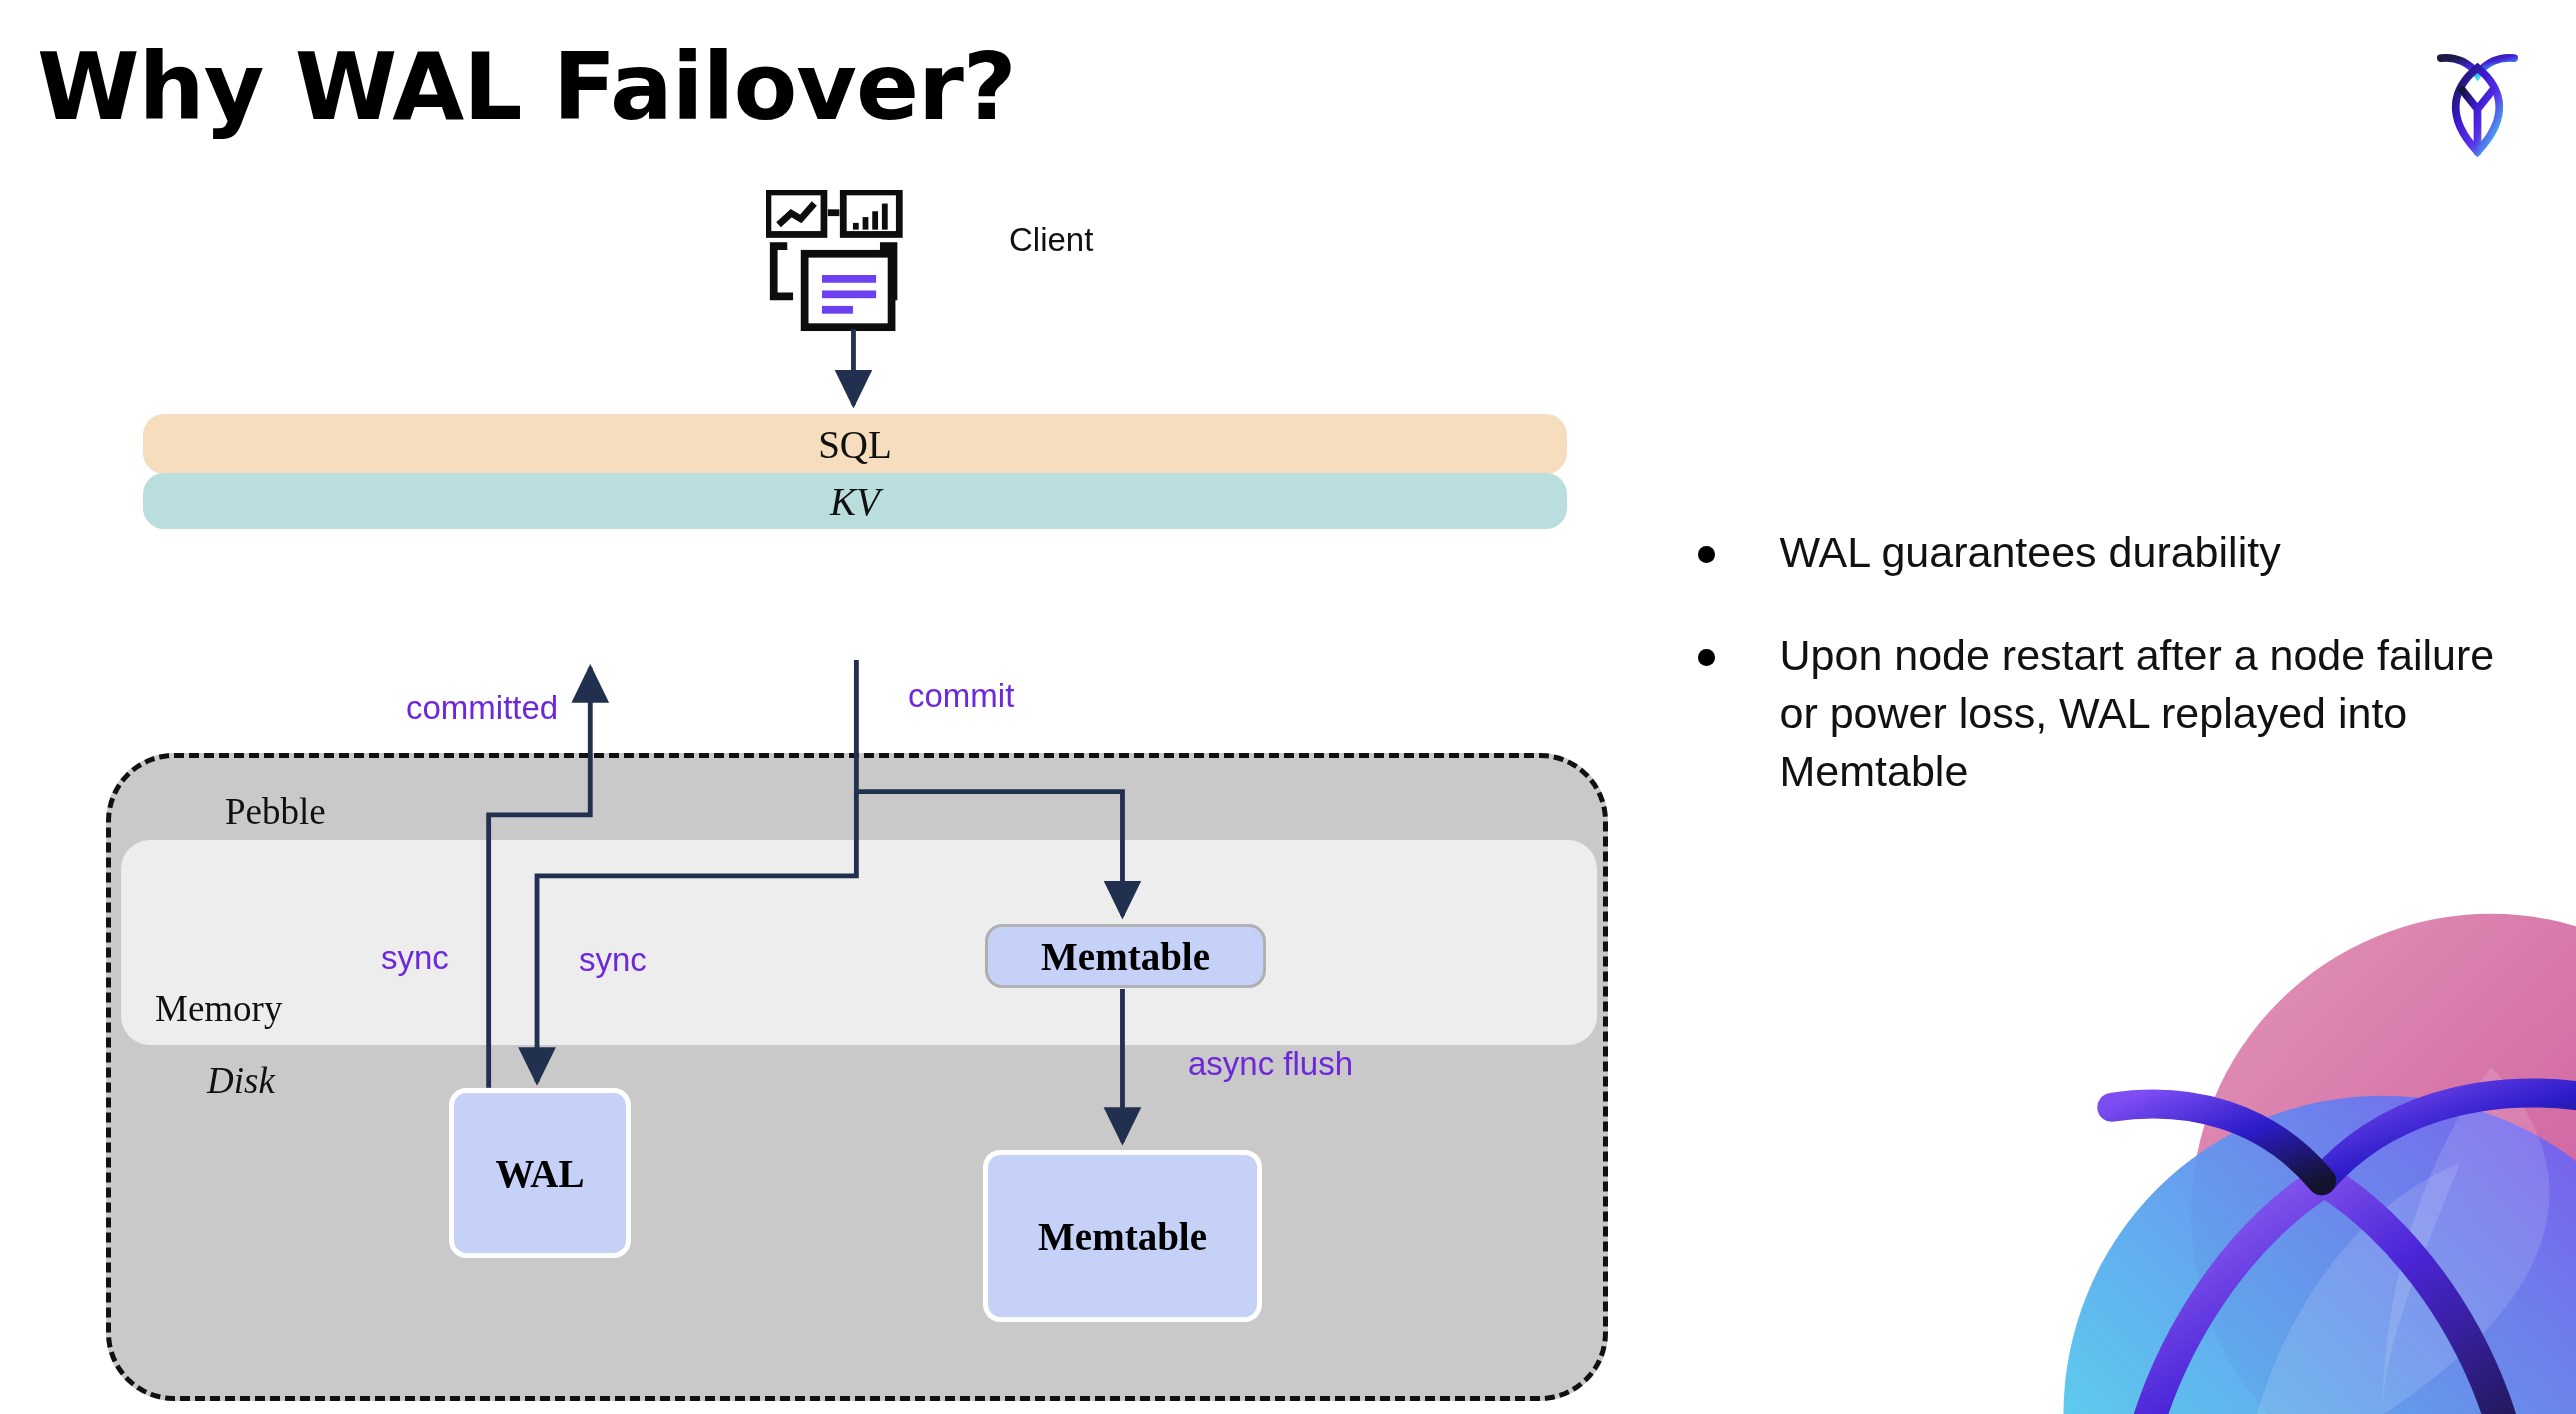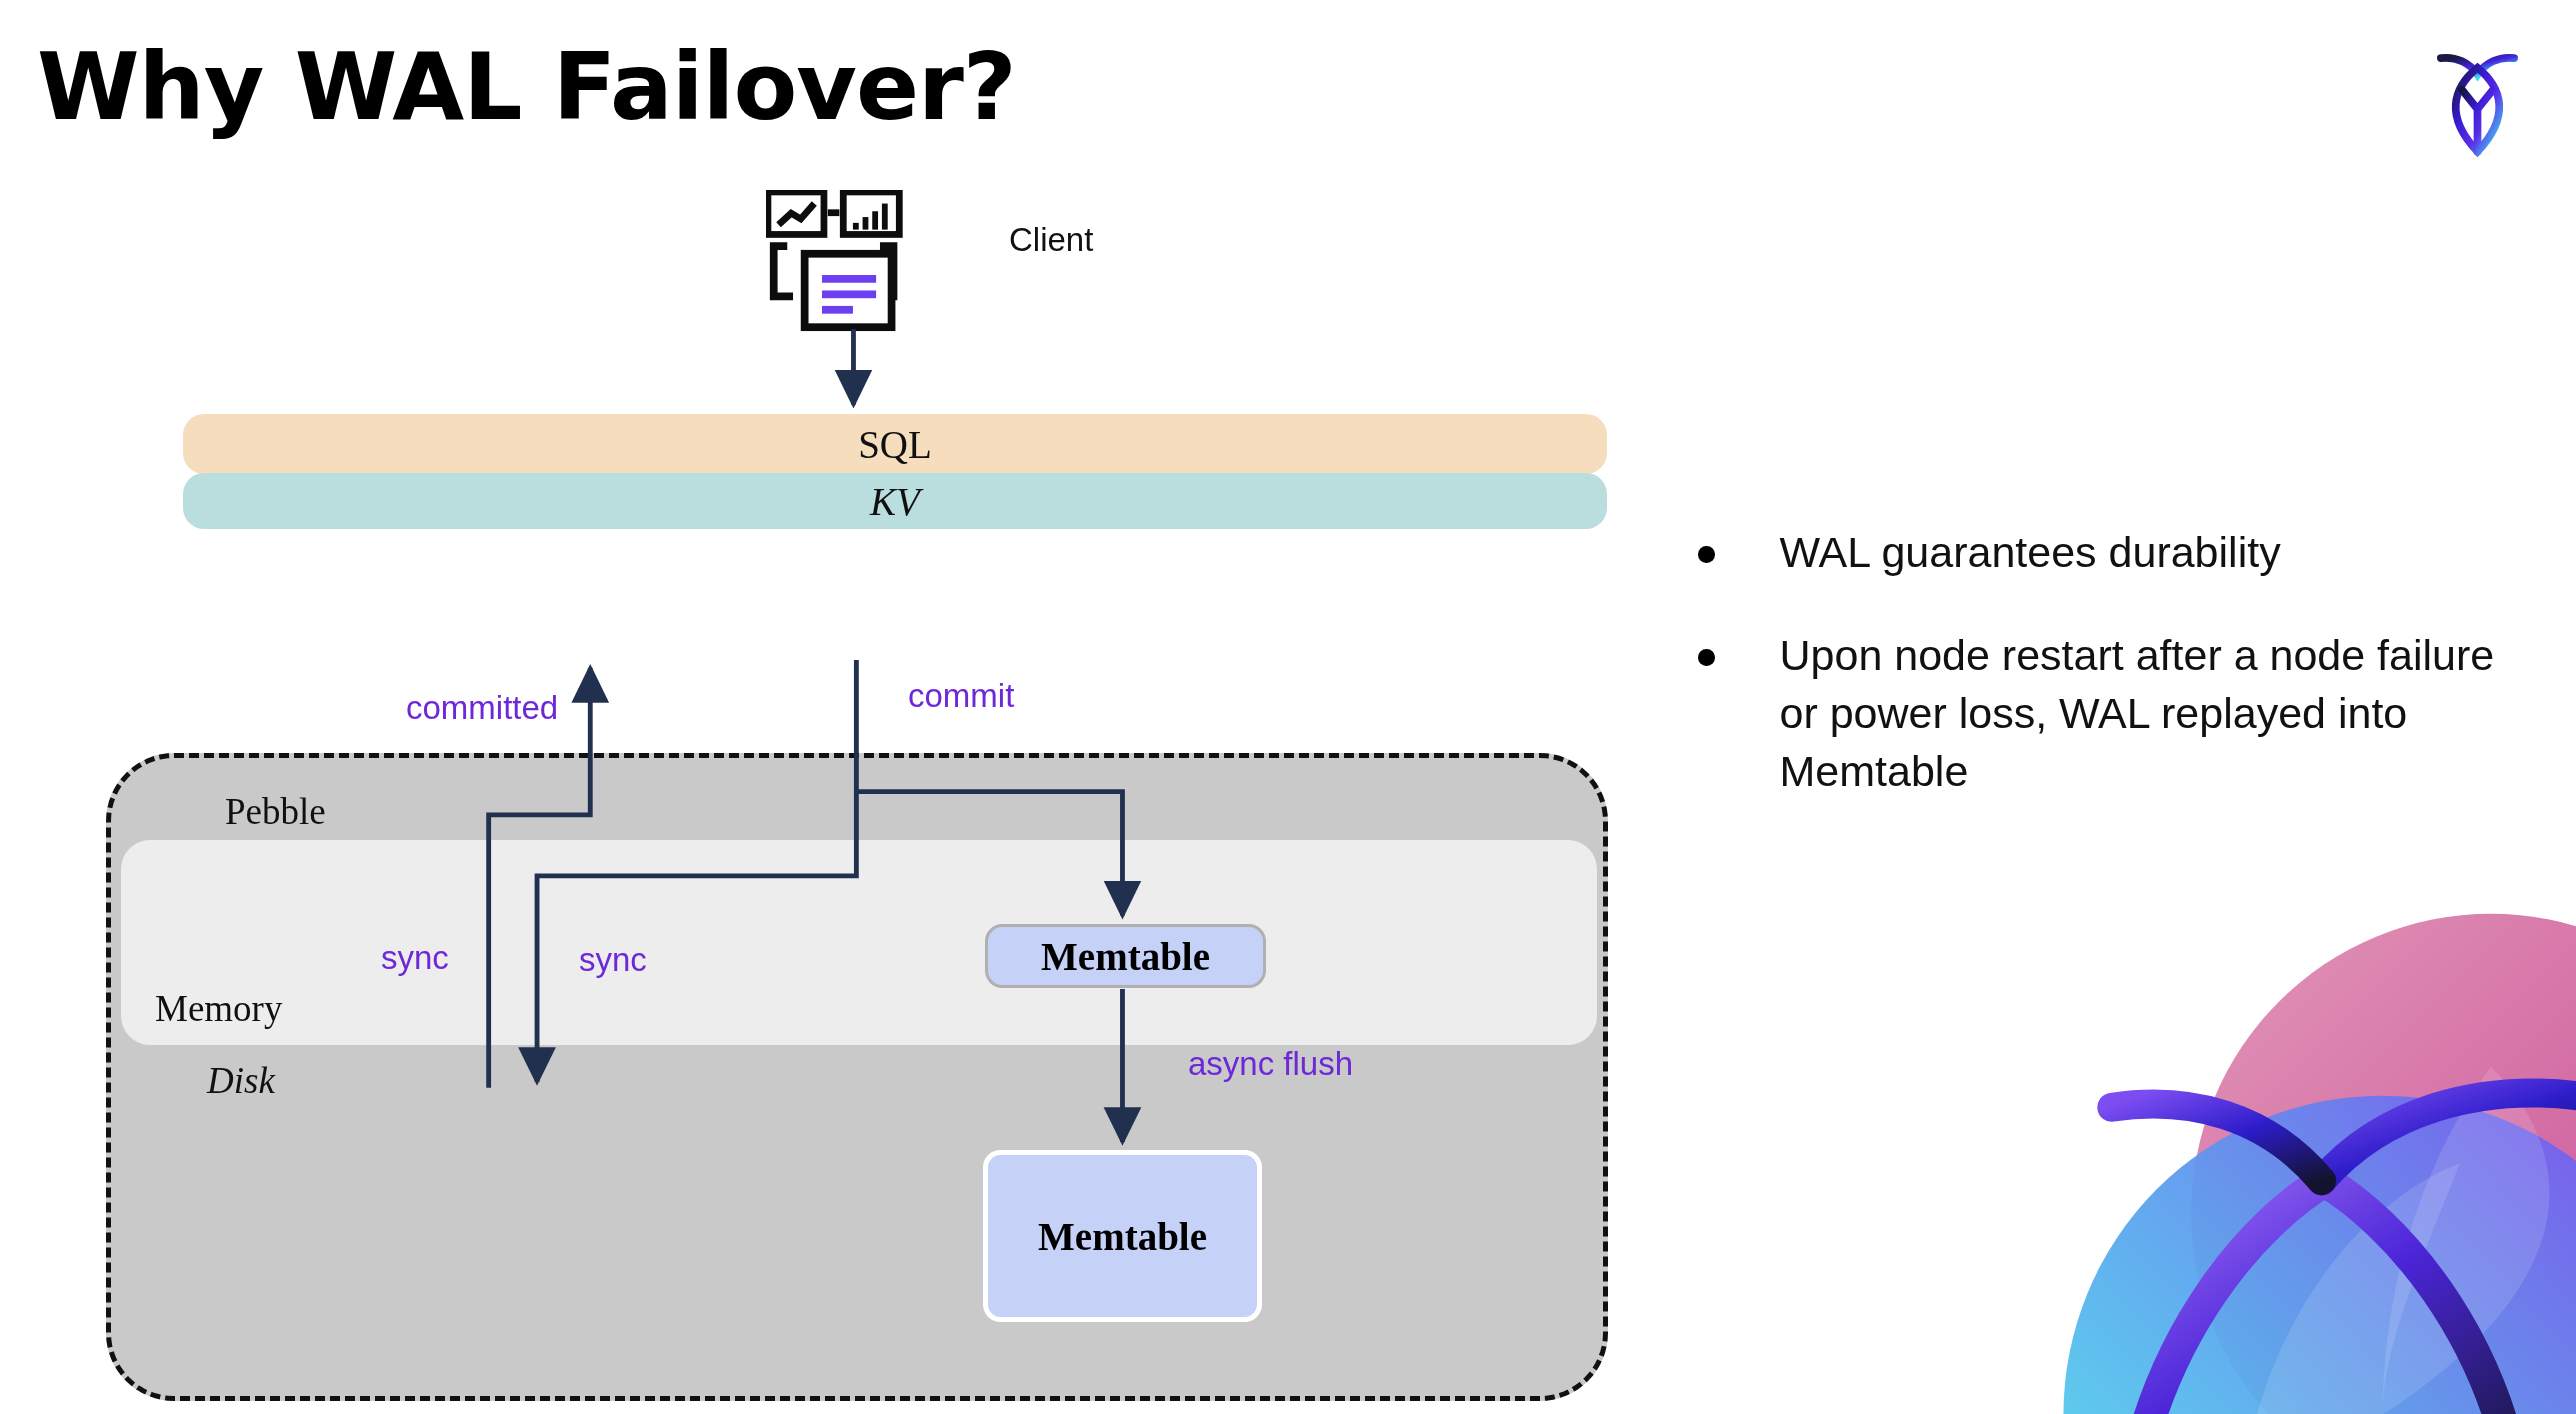--- a/index.html
+++ b/index.html
@@ -84,21 +84,20 @@
     position: absolute;
     left: 143px;
     width: 1424px;
     border-radius: 21px;
     display: flex;
     align-items: center;
     justify-content: center;
     font-family: "Liberation Serif", serif;
     font-size: 39px;
     color: #101010;
-    margin-left: 40px;
   }
   #layer-sql    { top: 414px; height: 60px; }
   #layer-kv     { top: 473px; height: 56px; font-style: italic; }
   #layer-storage{ top: 581px; height: 77px; }
 
   
   #pebble-box {
     position: absolute;
     left: 106px;
     top: 753px;
@@ -329,20 +328,23 @@
 
       <path d="M885 818 L885 905 L555 905 L555 1118" marker-end="url(#arrowHead)"></path>
 
       <path d="M1160 1022 L1160 1180" marker-end="url(#arrowHead)"></path>
     </g>
   </svg>
 
   <div class="node-box" id="node-memtable">
     <span>Memtable</span>
   </div>
+  <div class="node-box" id="node-wal">
+    <span>WAL</span>
+  </div>
   <div class="node-box" id="node-sstable">
     <span>Memtable</span>
   </div>
 
   <div class="edge-label" id="lbl-committed">committed</div>
   <div class="edge-label" id="lbl-commit">commit</div>
   <div class="edge-label" id="lbl-sync-left">sync</div>
   <div class="edge-label" id="lbl-sync-right">sync</div>
   <div class="edge-label" id="lbl-asyncflush">async flush</div>
 </div>

